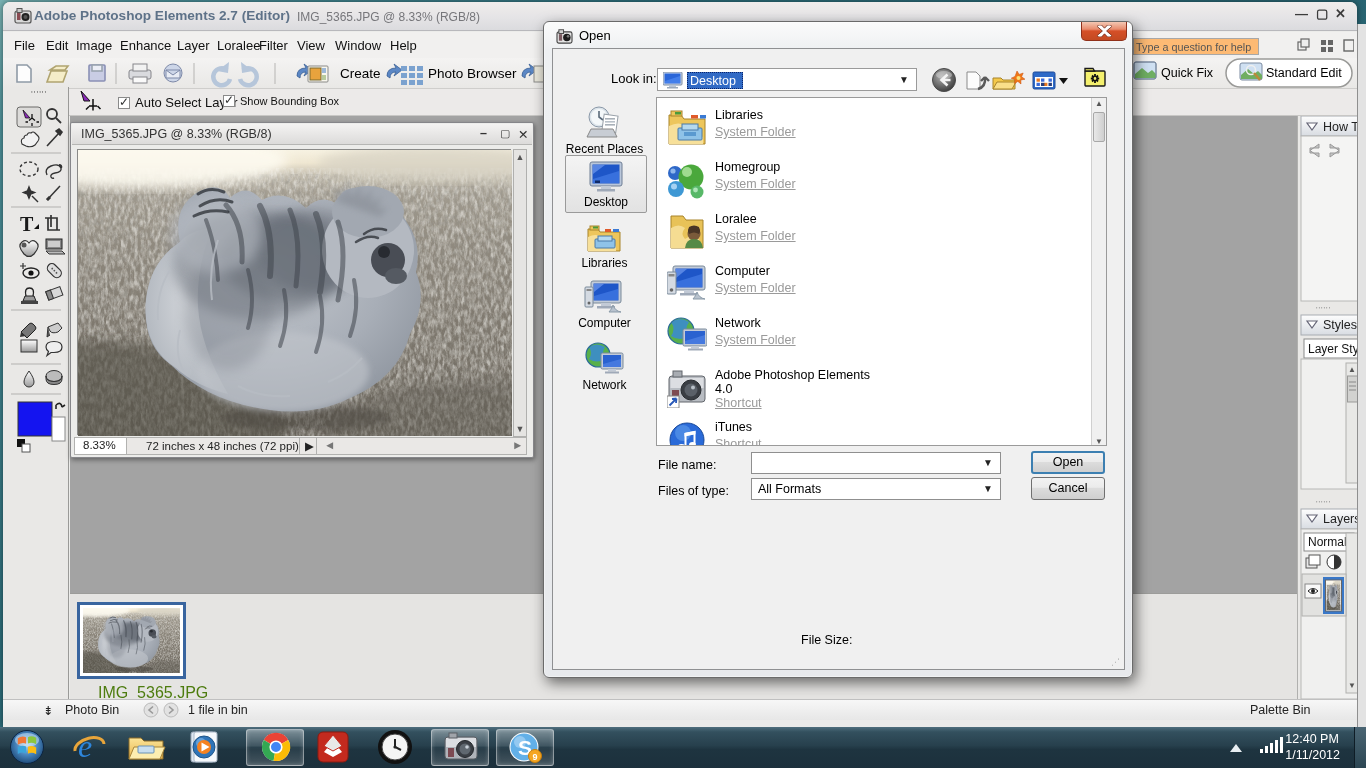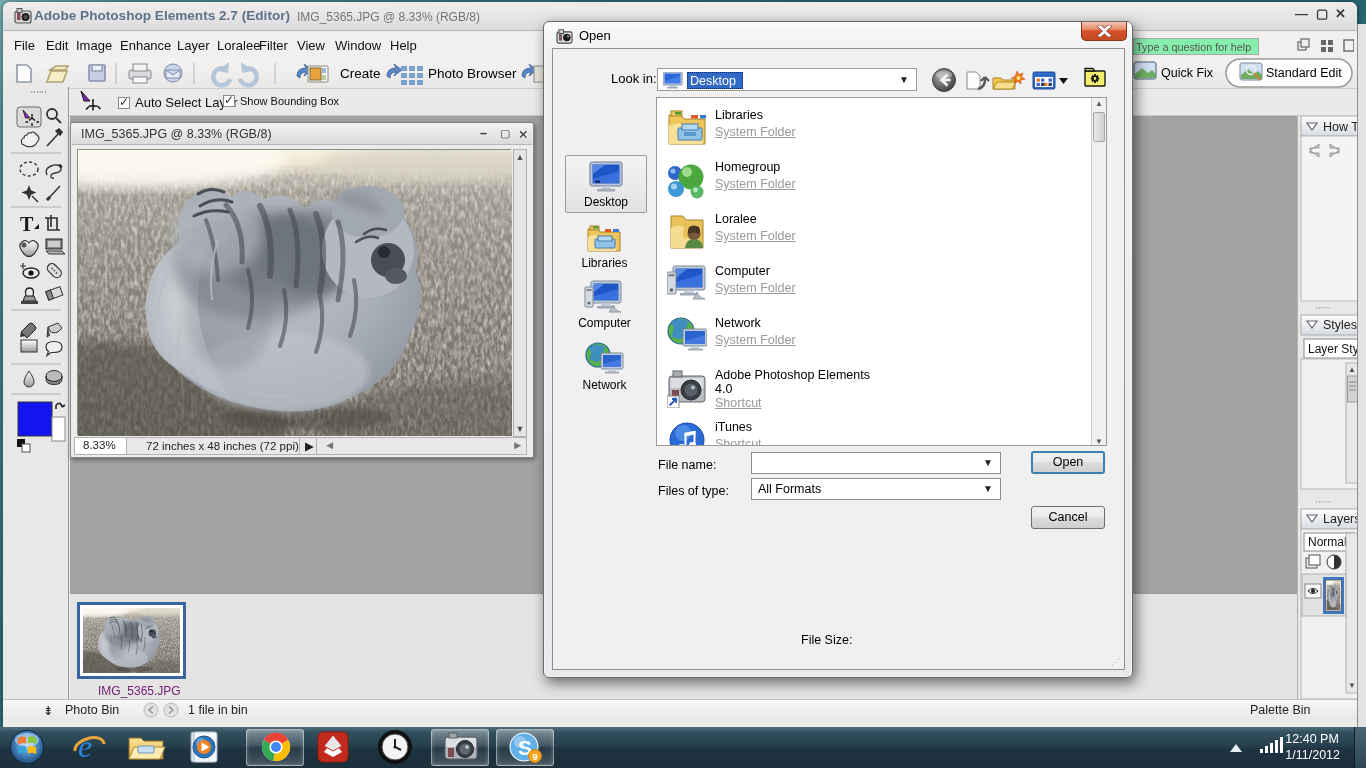--- a/index.html
+++ b/index.html
@@ -8,21 +8,21 @@
 #desk { position:absolute; inset:0; background:linear-gradient(135deg,#7ab3b4 0%,#4f939c 6%,#2e6f7c 30%,#235a68 100%); }
 
 #pse { position:absolute; left:3px; top:2px; width:1354px; height:725px; background:#ececea; border-radius:7px 7px 0 0; box-shadow:0 0 6px rgba(0,0,0,.5); overflow:hidden; }
 #titlebar { position:absolute; left:0; top:0; width:100%; height:29px; background:linear-gradient(#f0edec 0%,#e5e4e6 55%,#dbdbde 100%); border-bottom:1px solid #b8b8bc; }
 #titlebar .ttl { position:absolute; left:31px; top:6px; font-size:13.6px; font-weight:bold; color:#5e7288; }
 #titlebar .sub { position:absolute; left:294px; top:8px; font-size:12px; color:#76767a; }
 .winbtns { position:absolute; left:1292px; top:4px; color:#3c3c3c; font-size:13px; font-weight:bold;}
 .winbtns span { position:absolute; }
 #menubar { position:absolute; left:0; top:30px; width:100%; height:26px; background:#f1f0ef; font-size:13px; color:#111; }
 #menubar span { position:absolute; top:6px; }
-#helpbox { position:absolute; left:1130px; top:6px; width:126px; height:17px; background:#86efac; border:1px solid #a8a8a8; font-size:10.8px; color:#555; padding:2px 2px; white-space:nowrap; overflow:hidden; }
+#helpbox { position:absolute; left:1130px; top:6px; width:126px; height:17px; background:#fdba74; border:1px solid #a8a8a8; font-size:10.8px; color:#555; padding:2px 2px; white-space:nowrap; overflow:hidden; }
 
 #shortcuts { position:absolute; left:0; top:56px; width:100%; height:31px; background:linear-gradient(#f4f3f2,#e9e8e6); border-bottom:1px solid #cfcecc; }
 
 #options { position:absolute; left:0; top:87px; width:100%; height:27px; background:#eceae9; border-bottom:1px solid #c8c7c5; font-size:12px; color:#111; white-space:nowrap; }
 .cb { display:inline-block; width:12px; height:12px; background:#fff; border:1px solid #8a8a8a; position:relative; vertical-align:-2px; margin-right:5px;}
 .cb:after { content:"✓"; position:absolute; left:0px; top:-3px; font-size:12px; color:#333; }
 
 #tools { position:absolute; left:0; top:85px; width:66px; height:627px; background:#e9e8e6; border-right:1px solid #9a9a98; }
 
 #work { position:absolute; left:67px; top:114px; width:1227px; height:477px; background:#a3a3a3; }
@@ -376,21 +376,21 @@
         </g>
    </svg>
   </div>
   <div id="work"></div>
   <div id="binarea">
     <div style="position:absolute;left:7px;top:8px;width:109px;height:77px;background:#fff;border:3px solid #39659f;">
       <svg width="97" height="65" style="position:absolute;left:3px;top:3px">
           <use href="#photoArt" width="97" height="65"></use>
         </svg>
     </div>
-    <div style="position:absolute;left:28px;top:90px;font-size:12px;color:#701a75">IMG_5365.JPG</div>
+    <div style="position:absolute;left:28px;top:90px;font-size:16px;color:#4d7c0f">IMG_5365.JPG</div>
   </div>
   <div id="palbin">
     <svg width="63" height="583">
       <defs>
           <linearGradient id="phead" x1="0" y1="0" x2="0" y2="1">
             <stop offset="0" stop-color="#fdfdfd"></stop>
             <stop offset="1" stop-color="#d8dce2"></stop>
           </linearGradient>
         </defs>
       <rect x="3" y="0" width="60" height="20" fill="url(#phead)" stroke="#a8acb2"></rect>
@@ -554,20 +554,33 @@
     </svg>
     <svg width="26" height="26" style="position:absolute;left:529px;top:15px" viewBox="0 0 26 26">
       <rect x="3" y="7" width="20" height="15" rx="1" fill="#f4f06e" stroke="#1a1a1a" stroke-width="1.4"></rect>
       <path d="M3 7 v-2.5 h8 l1.5 2.5 z" fill="#f4f06e" stroke="#1a1a1a" stroke-width="1.4"></path>
       <g stroke="#111" stroke-width="1.8">
           <path d="M13 10 v9 M8.8 14.5 h8.4 M10 11.5 l6 6 M10 17.5 l6 -6"></path>
         </g>
       <circle cx="13" cy="14.5" r="2" fill="#f4f06e" stroke="#111" stroke-width="1.2"></circle>
     </svg>
     <div id="placebar">
+      <div class="pit" style="top:8px">
+          <svg width="44" height="36" viewBox="0 0 44 36">
+        <circle cx="16" cy="12" r="10" fill="#dce4ea" stroke="#8a98a8"></circle>
+            <circle cx="16" cy="12" r="8" fill="#f4f8fa"></circle>
+            <path d="M16 6 v6 l4 3" stroke="#5a6a7a" stroke-width="1.6" fill="none"></path>
+        <rect x="20" y="10" width="14" height="17" fill="#fff" stroke="#98a0a8" transform="rotate(8 27 18)"></rect>
+            <rect x="22" y="13" width="10" height="1.6" fill="#a8b0b8"></rect>
+            <rect x="22" y="16" width="10" height="1.6" fill="#b8c0c8"></rect>
+            <rect x="22" y="19" width="10" height="1.6" fill="#a8b0b8"></rect>
+        <path d="M8 24 h22 l4 8 h-30 z" fill="#c8cdd4" stroke="#888"></path>
+      </svg>
+          <span>Recent Places</span>
+        </div>
       <div class="pit sel" style="top:58px">
           <svg width="40" height="34" viewBox="0 0 40 34">
         <rect x="4" y="2" width="32" height="24" rx="2" fill="#b9c6da" stroke="#6f7f95"></rect>
             <rect x="6.5" y="4.5" width="27" height="19" fill="#1e56c8"></rect>
             <path d="M7 19 l26 -8 v12 h-26 z" fill="#3d74e0" opacity=".85"></path>
             <path d="M7 5 l12 0 l-12 9 z" fill="#6f9aee" opacity=".7"></path>
             <rect x="9" y="20.5" width="5" height="2.5" fill="#0f2a66"></rect>
             <rect x="15" y="26" width="10" height="3" fill="#c2cad6"></rect>
             <rect x="11" y="29" width="18" height="2.5" fill="#9fa9b8"></rect>
       </svg>
@@ -727,21 +740,21 @@
     <span class="lbl" style="left:105px;top:409px">File name:</span>
     <div class="combo" style="left:198px;top:403px;width:250px">
         <span style="position:absolute;right:7px;top:4px;font-size:10px;color:#222">▼</span>
       </div>
     <span class="lbl" style="left:105px;top:435px">Files of type:</span>
     <div class="combo" style="left:198px;top:429px;width:250px;background:#fff">
        <span class="lbl" style="left:6px;top:3px">All Formats</span>
         <span style="position:absolute;right:7px;top:4px;font-size:10px;color:#222">▼</span>
     </div>
     <div class="btn7" style="left:478px;top:402px;border:2px solid #3c7fb1;line-height:19px">Open</div>
-    <div class="btn7" style="left:478px;top:428px;margin-top:29px;">Cancel</div>
+    <div class="btn7" style="left:478px;top:428px;">Cancel</div>
     <span class="lbl" style="left:248px;top:584px">File Size:</span>
     <span style="position:absolute;right:4px;bottom:2px;color:#aaa;font-size:9px">⋰</span>
   </div>
 </div>
 <div id="taskbar">
   <div class="box" style="left:246px"></div>
   <div class="box" style="left:431px"></div>
   <div class="box" style="left:496px"></div>
   <svg width="580" height="41" style="position:absolute;left:0;top:0">
     <defs>

